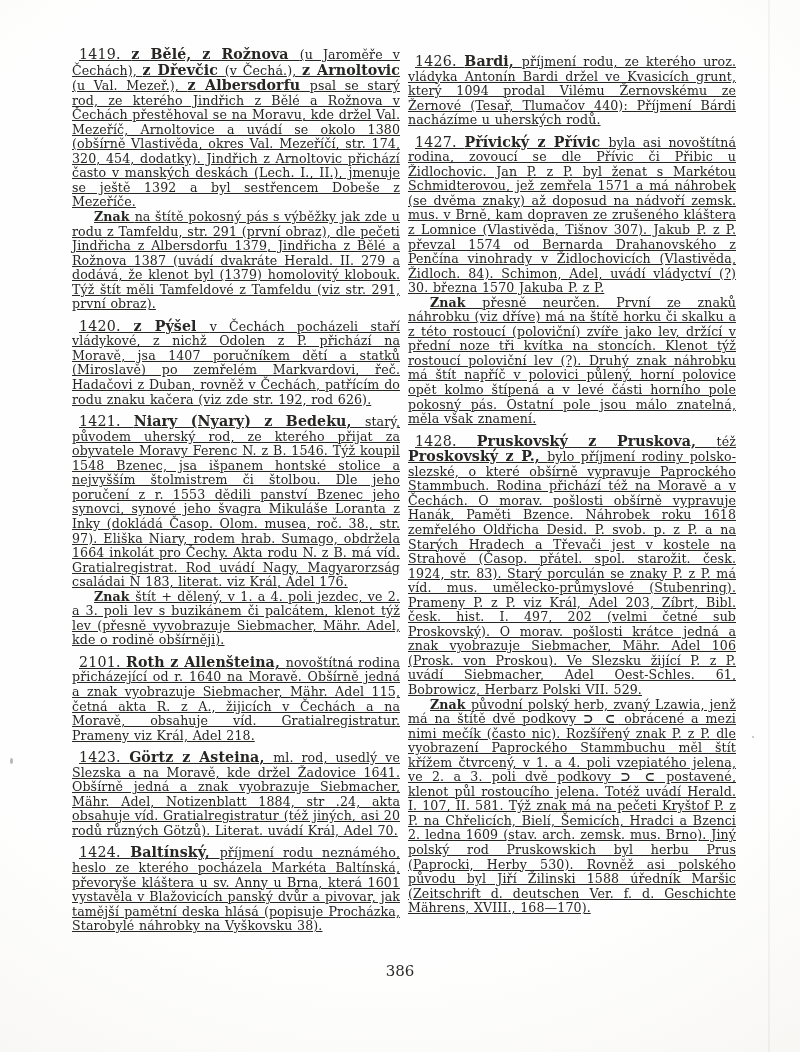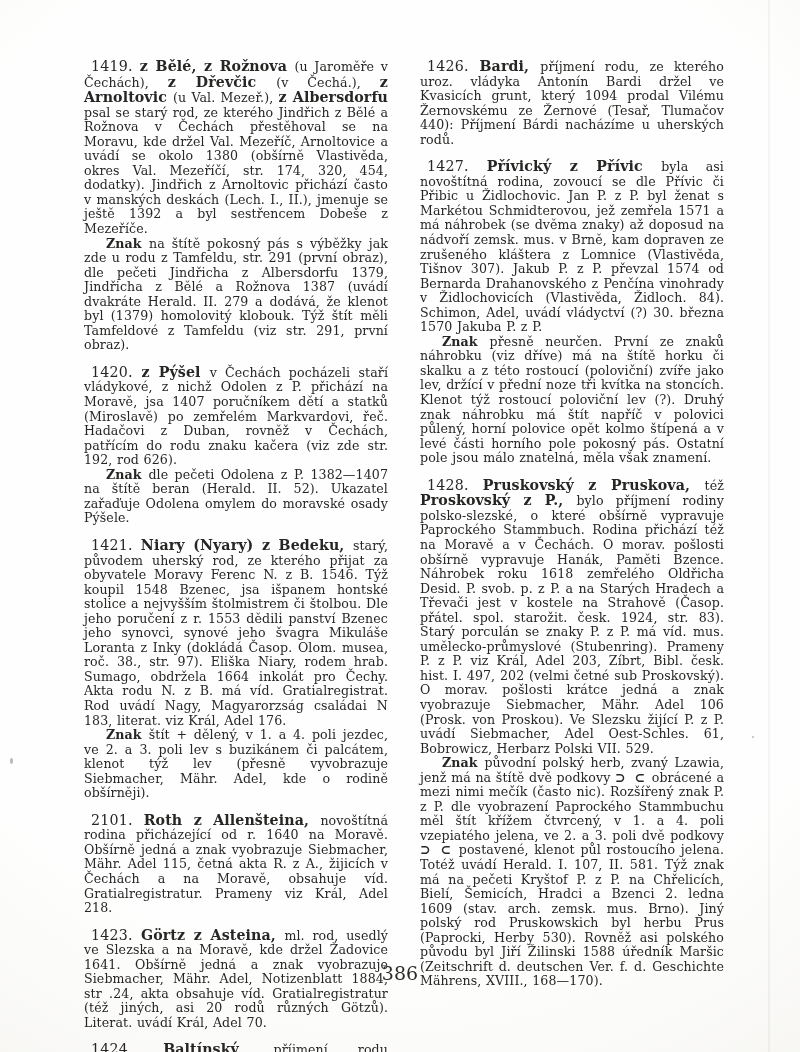--- a/index.html
+++ b/index.html
@@ -25,52 +25,51 @@
   .columns {
     position:absolute; left:72px; top:47px; width:664px;
     display:flex; gap:8px;
   }
   .col {
     width:328px; text-align:justify;
     font-size:12.6px; line-height:14.55px;
     letter-spacing:0.1px;
     word-spacing:0.5px;
   }
-  .entry { margin:12px; }
+  .entry { margin:0;text-decoration:underline; }
   .entry + .entry { margin-top:7px; }
   .col p { margin:0; padding:0; }
   p.lead { text-indent:7px; }
   p.znak { text-indent:22px; }
   p.cont { text-indent:0; }
   span.num  { font-size:14.2px; letter-spacing:0.2px; }
   span.name { font-size:14.2px; font-weight:bold; letter-spacing:0.1px; }
   span.b    { font-weight:bold; }
   span.sym  { font-weight:bold; letter-spacing:2px; }
   .page-number {
     position:absolute; top:962px; left:0; width:800px;
-    text-align:center; font-size:19px; color:#2b2a28;
+    text-align:center; font-size:15px; color:#2b2a28;
   }
 </style>
 </head>
 <body>
 
 <div class="page">
   <div class="scan-line-right"></div>
   <div class="speck s1"></div>
   <div class="speck s2"></div>
 
   <div class="columns">
     <div class="col">
         <div class="entry">
           <p class="lead"><span class="num">1419. </span><span class="name">z Bělé, z Rožnova </span><span>(u Jaroměře v Čechách), </span><span class="name">z Dřevčic </span><span>(v Čechá.), </span><span class="name">z Arnoltovic </span><span>(u Val. Mezeř.), </span><span class="name">z Albersdorfu </span><span>psal se starý rod, ze kterého Jindřich z Bělé a Rožnova v Čechách přestěhoval se na Moravu, kde držel Val. Mezeříč, Arnoltovice a uvádí se okolo 1380 (obšírně Vlastivěda, okres Val. Mezeříčí, str. 174, 320, 454, dodatky). Jindřich z Arnoltovic přichází často v manských deskách (Lech. I., II.), jmenuje se ještě 1392 a byl sestřencem Dobeše z Mezeříče.</span></p>
           <p class="znak"><span class="b">Znak </span><span>na štítě pokosný pás s výběžky jak zde u rodu z Tamfeldu, str. 291 (první obraz), dle pečeti Jindřicha z Albersdorfu 1379, Jindřicha z Bělé a Rožnova 1387 (uvádí dvakráte Herald. II. 279 a dodává, že klenot byl (1379) homolovitý klobouk. Týž štít měli Tamfeldové z Tamfeldu (viz str. 291, první obraz).</span></p>
         </div>
         <div class="entry">
           <p class="lead"><span class="num">1420. </span><span class="name">z Pýšel </span><span>v Čechách pocházeli staří vládykové, z nichž Odolen z P. přichází na Moravě, jsa 1407 poručníkem dětí a statků (Miroslavě) po zemřelém Markvardovi, řeč. Hadačovi z Duban, rovněž v Čechách, patřícím do rodu znaku kačera (viz zde str. 192, rod 626).</span></p>
-          <p class="znak"><span class="b">Znak </span><span>dle pečeti Odolena z P. 1382—1407 na štítě beran (Herald. II. 52). Ukazatel zařaďuje Odolena omylem do moravské osady Pýšele.</span></p>
         </div>
         <div class="entry">
           <p class="lead"><span class="num">1421. </span><span class="name">Niary (Nyary) z Bedeku, </span><span>starý, původem uherský rod, ze kterého přijat za obyvatele Moravy Ferenc N. z B. 1546. Týž koupil 1548 Bzenec, jsa išpanem hontské stolice a nejvyšším štolmistrem či štolbou. Dle jeho poručení z r. 1553 dědili panství Bzenec jeho synovci, synové jeho švagra Mikuláše Loranta z Inky (dokládá Časop. Olom. musea, roč. 38., str. 97). Eliška Niary, rodem hrab. Sumago, obdržela 1664 inkolát pro Čechy. Akta rodu N. z B. má víd. Gratialregistrat. Rod uvádí Nagy, Magyarorzság családai N 183, literat. viz Král, Adel 176.</span></p>
           <p class="znak"><span class="b">Znak </span><span>štít + dělený, v 1. a 4. poli jezdec, ve 2. a 3. poli lev s buzikánem či palcátem, klenot týž lev (přesně vyvobrazuje Siebmacher, Mähr. Adel, kde o rodině obšírněji).</span></p>
         </div>
         <div class="entry">
           <p class="lead"><span class="num">2101. </span><span class="name">Roth z Allenšteina, </span><span>novoštítná rodina přicházející od r. 1640 na Moravě. Obšírně jedná a znak vyobrazuje Siebmacher, Mähr. Adel 115, četná akta R. z A., žijicích v Čechách a na Moravě, obsahuje víd. Gratialregistratur. Prameny viz Král, Adel 218.</span></p>
         </div>
         <div class="entry">
           <p class="lead"><span class="num">1423. </span><span class="name">Görtz z Asteina, </span><span>ml. rod, usedlý ve Slezska a na Moravě, kde držel Žadovice 1641.  Obšírně jedná a znak vyobrazuje Siebmacher, Mähr. Adel, Notizenblatt 1884, str .24, akta obsahuje víd. Gratialregistratur (též jiných, asi 20 rodů různých Götzů). Literat. uvádí Král, Adel 70.</span></p>

